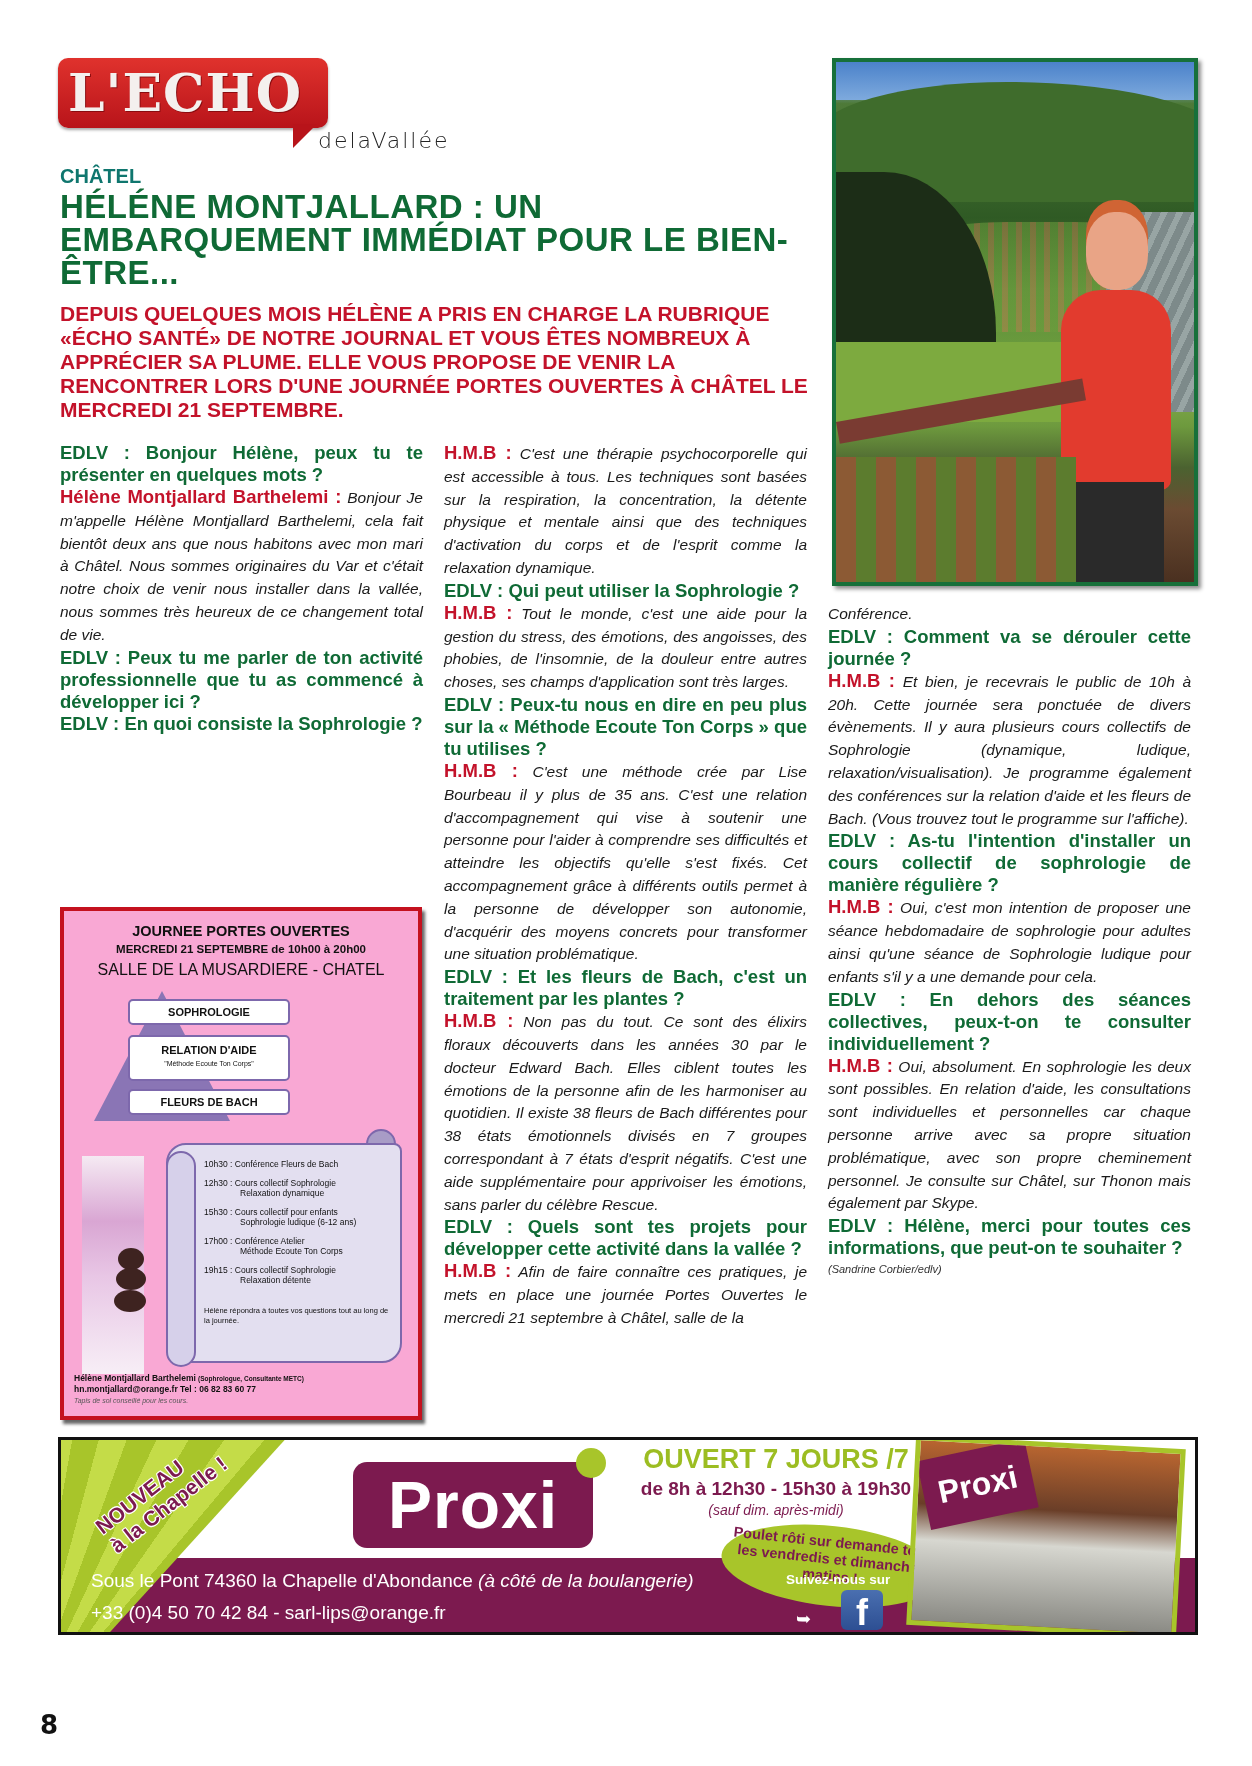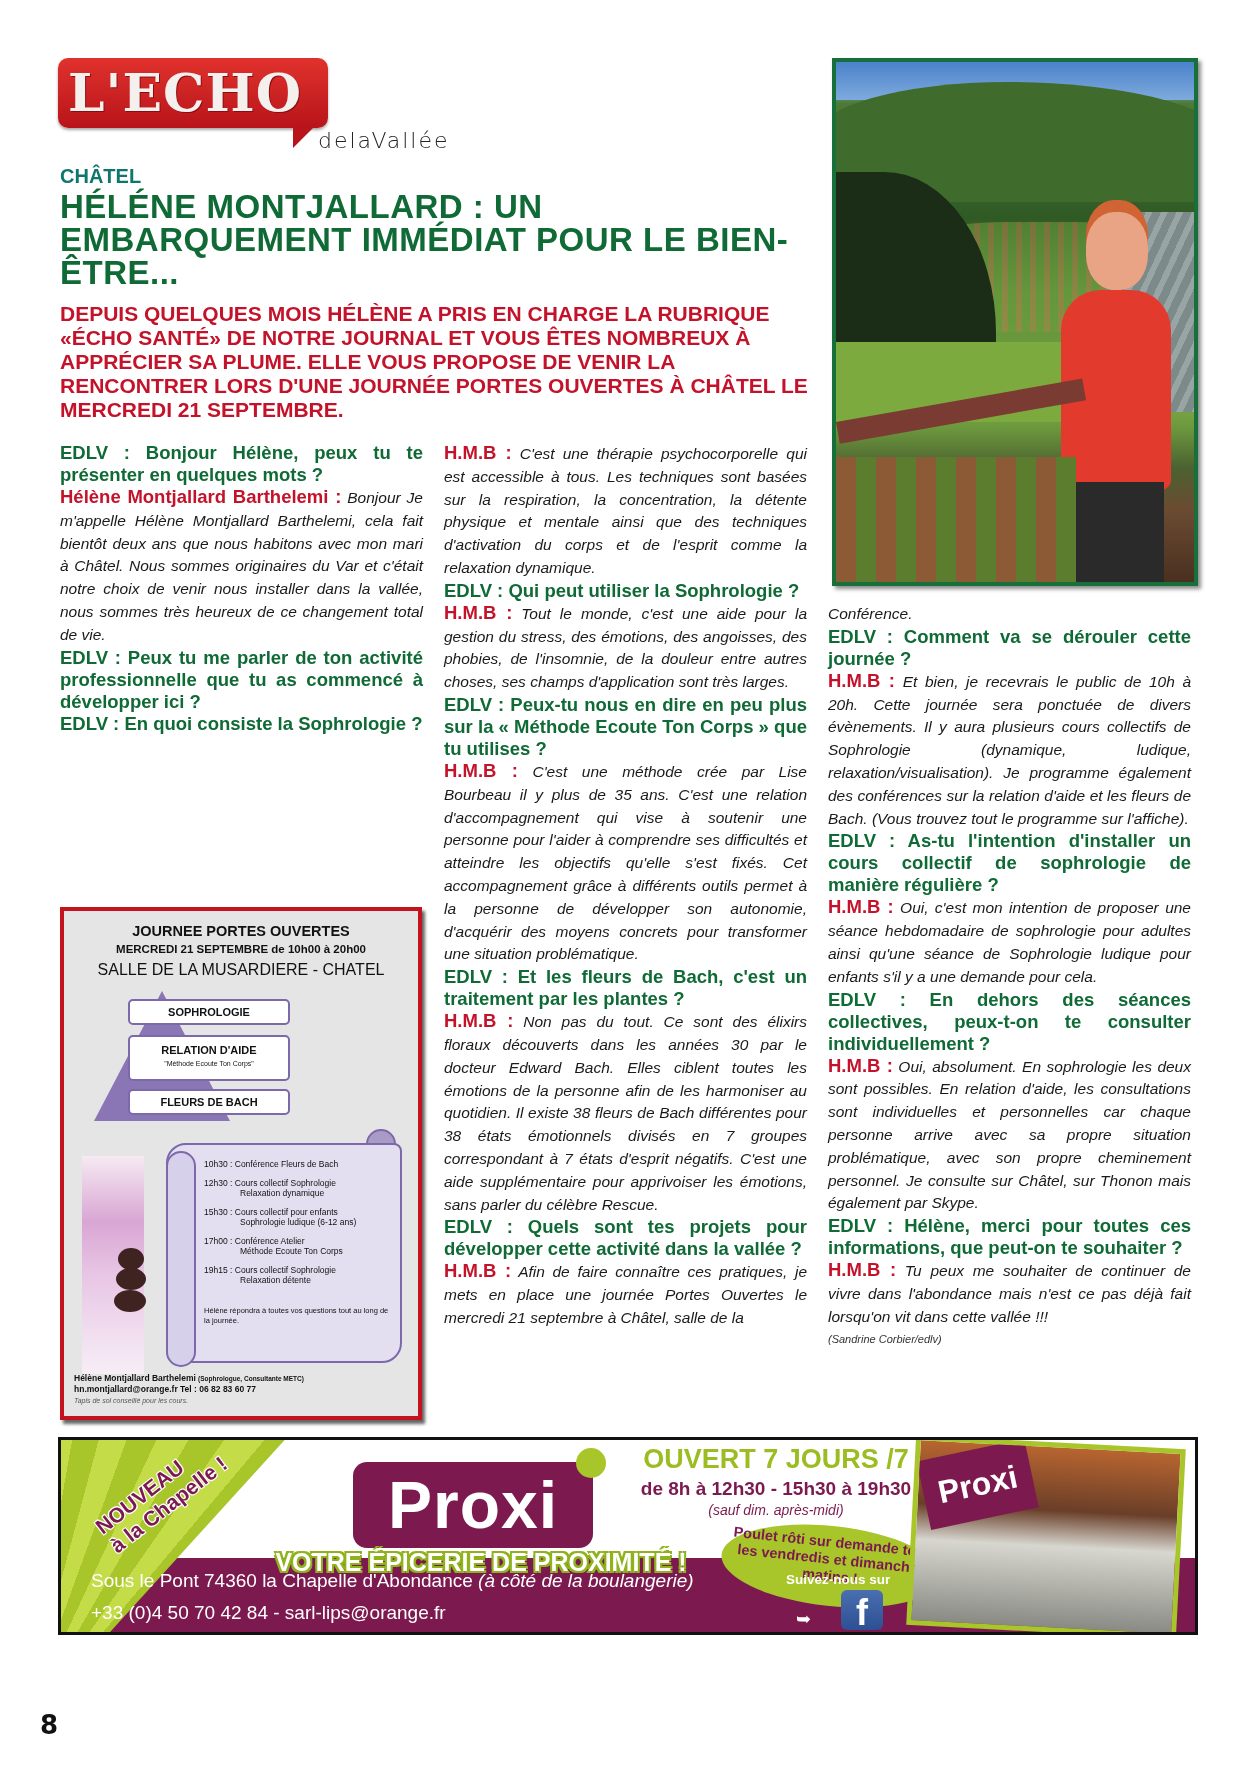--- a/index.html
+++ b/index.html
@@ -36,21 +36,21 @@
   .col { position: absolute; font-family: "DejaVu Sans", sans-serif; text-align: justify; }
   .col1 { left: 60px; top: 442px; width: 363px; }
   .col2 { left: 444px; top: 442px; width: 363px; }
   .col3 { left: 828px; top: 603px; width: 363px; }
   .q { font-family: "Liberation Sans", sans-serif; font-weight: bold; font-size: 18.5px; line-height: 22px; color: #0f6a35; }
   .a { font-family: "Liberation Sans", sans-serif; font-style: italic; font-size: 15.5px; line-height: 22.8px; color: #1a1a1a; }
   .a .who { font-style: normal; font-weight: bold; font-size: 18.5px; color: #c3122a; }
   .credit { font-family: "Liberation Sans", sans-serif; font-style: italic; font-size: 11px; color: #333; margin-top: 4px; }
 
   
-  .poster { position: absolute; left: 60px; top: 907px; width: 362px; height: 513px; border: 4px solid #c4121f; background: #e5e5e5; box-shadow: 3px 4px 3px rgba(0,0,0,.6); font-family: "Liberation Sans", sans-serif; }
+  .poster { position: absolute; left: 60px; top: 907px; width: 362px; height: 513px; border: 4px solid #c4121f; background: #f9a8d4; box-shadow: 3px 4px 3px rgba(0,0,0,.6); font-family: "Liberation Sans", sans-serif; }
   .poster .t1 { position: absolute; left: 0; width: 100%; top: 12px; text-align: center; font-weight: bold; font-size: 14.5px; color: #111; }
   .poster .t2 { position: absolute; left: 0; width: 100%; top: 32px; text-align: center; font-weight: bold; font-size: 11.5px; color: #111; }
   .poster .t3 { position: absolute; left: 0; width: 100%; top: 50px; text-align: center; font-weight: normal; font-size: 16px; color: #111; }
   .pyramid { position: absolute; left: 30px; top: 80px; width: 0; height: 0; border-left: 68px solid transparent; border-right: 68px solid transparent; border-bottom: 130px solid #8a75b5; }
   .pbox { position: absolute; left: 64px; width: 162px; background: #fff; border: 2px solid #7d68ac; border-radius: 5px; text-align: center; font-weight: bold; font-size: 11px; color: #111; }
   .pbox .sub { font-size: 7px; font-weight: normal; display: block; margin-top: 4px; }
   .flower { position: absolute; left: 18px; top: 245px; width: 62px; height: 218px; background: linear-gradient(#f5eaf3,#d9a6d3 30%,#e8c6e5 55%,#f7eef6 100%); }
   .stone { position: absolute; left: 36px; width: 26px; height: 22px; border-radius: 50%; background: #3e2320; }
   .scroll { position: absolute; left: 102px; top: 232px; width: 236px; height: 220px; background: #e3dff0; border: 2px solid #7d68ac; border-radius: 20px 8px 20px 20px; }
   .scroll-roll { position: absolute; left: 102px; top: 240px; width: 30px; height: 216px; border: 2px solid #7d68ac; border-radius: 15px; background: #d6d0ea; }
@@ -220,39 +220,34 @@
   <div class="a">
     <span class="who">H.M.B :</span>
     <span>Oui, c'est mon intention de proposer une séance hebdomadaire de sophrologie pour adultes ainsi qu'une séance de Sophrologie ludique pour enfants s'il y a une demande pour cela.</span>
   </div>
   <div class="q">EDLV : En dehors des séances collectives, peux-t-on te consulter individuellement ?</div>
   <div class="a">
     <span class="who">H.M.B :</span>
     <span>Oui, absolument. En sophrologie les deux sont possibles. En relation d'aide, les consultations sont individuelles et personnelles car chaque personne arrive avec sa propre situation problématique, avec son propre cheminement personnel. Je consulte sur Châtel, sur Thonon mais également par Skype.</span>
   </div>
   <div class="q">EDLV : Hélène, merci pour toutes ces informations, que peut-on te souhaiter ?</div>
-  <div class="a">
-    <span class="who">H.M.B :</span>
-    <span>Tu peux me souhaiter de continuer de vivre dans l'abondance mais n'est ce pas déjà fait lorsqu'on vit dans cette vallée !!!</span>
-  </div>
   <div class="credit">(Sandrine Corbier/edlv)</div>
 </div>
 
 <div class="ad">
   <div class="band"></div>
   <div class="burst"></div>
   <div class="nouveau">
     <span>NOUVEAU</span><br>
     <span>à la Chapelle !</span>
   </div>
   <div class="proxi-logo">
     <span>Proxi</span>
   </div>
   <div class="proxi-dot"></div>
-  <div class="tagline">VOTRE ÉPICERIE DE PROXIMITÉ !</div>
   <div class="open">OUVERT 7 JOURS /7</div>
   <div class="hours">de 8h à 12h30 - 15h30 à 19h30</div>
   <div class="except">(sauf dim. après-midi)</div>
   <div class="bubble">Poulet rôti sur demande tous les vendredis et dimanches matins !</div>
   <div class="addr">
     <span>Sous le Pont 74360 la Chapelle d'Abondance</span>
     <i>(à côté de la boulangerie)</i>
   </div>
   <div class="contact">+33 (0)4 50 70 42 84 - sarl-lips@orange.fr</div>
   <div class="follow">Suivez-nous sur</div>

